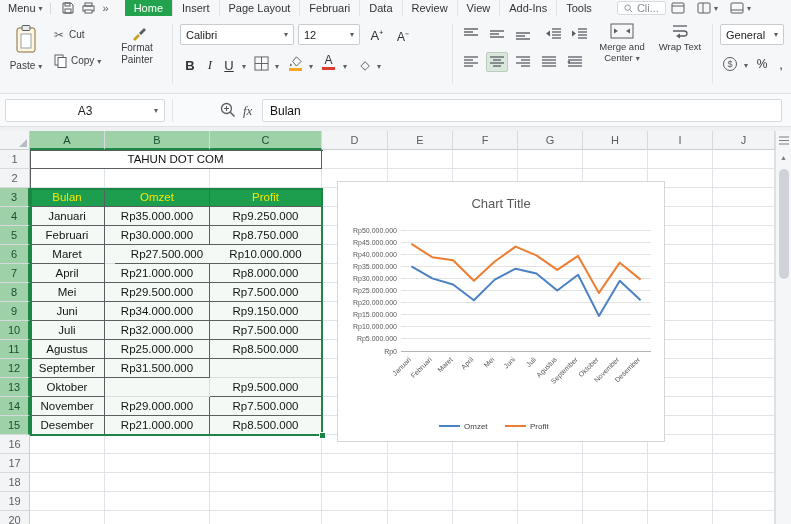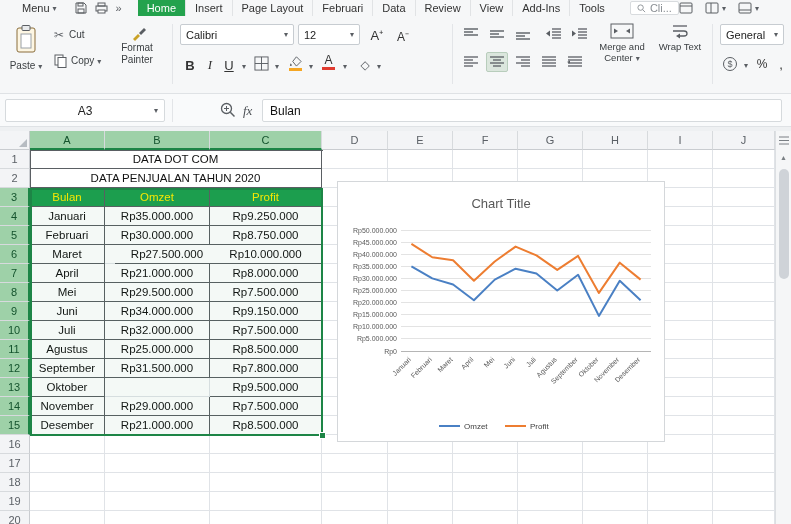--- a/index.html
+++ b/index.html
@@ -2,21 +2,21 @@
 <html><head>
 <meta charset="utf-8">
 <style>
   *{margin:0;padding:0;box-sizing:border-box}
   html,body{width:791px;height:524px;overflow:hidden}
   body{font-family:"Liberation Sans",sans-serif;background:#fff;color:#333;position:relative;font-size:11px}
   svg{font-family:"Liberation Sans",sans-serif}
   .caret{font-size:8px;color:#5a5e63;margin-left:3px}
   
   #titlebar{position:absolute;left:0;top:0;width:791px;height:16px;background:#f6f7f8;display:flex;align-items:center}
-  #menuLbl{margin-left:22px;color:#333}
+  #menuLbl{margin-left:8px;color:#333}
   .tdiv{width:1px;height:11px;background:#d6d9dc;margin:0 7px}
   .tico{margin:0 4px;display:flex;align-items:center}
   #tabs{display:flex;margin-left:12px;height:16px}
   .tab{padding:0 9px;line-height:16px;color:#333;border-left:1px solid #e1e3e5;cursor:default;white-space:nowrap}
   .tab:first-child{border-left:none}
   .tab.active{background:#23a24d;color:#fff;border-left-color:transparent}
   #searchBox{margin-left:16px;display:flex;align-items:center;background:#fff;border:1px solid #d8dbde;border-radius:2px;height:14px;padding:0 6px;color:#8a8f94;gap:4px}
   #tbRight{margin-left:auto;margin-right:40px;display:flex;align-items:center;gap:12px}
   .tbr{display:flex;align-items:center}
   
@@ -400,22 +400,21 @@
       <div class="vline" style="left:74px"></div>
       <div class="vline" style="left:179px"></div>
       <div class="vline" style="left:291px"></div>
       <div class="vline" style="left:357px"></div>
       <div class="vline" style="left:422px"></div>
       <div class="vline" style="left:487px"></div>
       <div class="vline" style="left:552px"></div>
       <div class="vline" style="left:617px"></div>
       <div class="vline" style="left:682px"></div>
       <div class="vline" style="left:744px"></div>
-      <div class="cell title-cell" style="left:0px;top:0px;width:292px;height:19px">DATA DOT COM</div>
-      <div class="cell title-cell" style="left:0px;top:19px;width:292px;height:19px">DATA PENJUALAN TAHUN 2020</div>
+      <div class="cell title-cell" style="left:0px;top:0px;width:292px;height:19px">TAHUN DOT COM</div>
       <div class="cell th-cell" style="left:0px;top:38px;width:75px;height:19px">Bulan</div>
       <div class="cell th-cell" style="left:75px;top:38px;width:105px;height:19px">Omzet</div>
       <div class="cell th-cell" style="left:180px;top:38px;width:112px;height:19px">Profit</div>
       <div class="cell td-cell" style="left:0px;top:57px;width:75px;height:19px">Januari</div>
       <div class="cell td-cell" style="left:75px;top:57px;width:105px;height:19px">Rp35.000.000</div>
       <div class="cell td-cell" style="left:180px;top:57px;width:112px;height:19px">Rp9.250.000</div>
       <div class="cell td-cell" style="left:0px;top:76px;width:75px;height:19px">Februari</div>
       <div class="cell td-cell" style="left:75px;top:76px;width:105px;height:19px">Rp30.000.000</div>
       <div class="cell td-cell" style="left:180px;top:76px;width:112px;height:19px">Rp8.750.000</div>
       <div class="cell td-cell" style="left:0px;top:95px;width:75px;height:19px">Maret</div>
@@ -431,21 +430,20 @@
       <div class="cell td-cell" style="left:75px;top:152px;width:105px;height:19px">Rp34.000.000</div>
       <div class="cell td-cell" style="left:180px;top:152px;width:112px;height:19px">Rp9.150.000</div>
       <div class="cell td-cell" style="left:0px;top:171px;width:75px;height:19px">Juli</div>
       <div class="cell td-cell" style="left:75px;top:171px;width:105px;height:19px">Rp32.000.000</div>
       <div class="cell td-cell" style="left:180px;top:171px;width:112px;height:19px">Rp7.500.000</div>
       <div class="cell td-cell" style="left:0px;top:190px;width:75px;height:19px">Agustus</div>
       <div class="cell td-cell" style="left:75px;top:190px;width:105px;height:19px">Rp25.000.000</div>
       <div class="cell td-cell" style="left:180px;top:190px;width:112px;height:19px">Rp8.500.000</div>
       <div class="cell td-cell" style="left:0px;top:209px;width:75px;height:19px">September</div>
       <div class="cell td-cell" style="left:75px;top:209px;width:105px;height:19px">Rp31.500.000</div>
-      <div class="cell td-cell" style="left:180px;top:209px;width:112px;height:19px">Rp7.800.000</div>
       <div class="cell td-cell" style="left:0px;top:228px;width:75px;height:19px">Oktober</div>
       <div class="cell td-cell" style="left:180px;top:228px;width:112px;height:19px">Rp9.500.000</div>
       <div class="cell td-cell" style="left:0px;top:247px;width:75px;height:19px">November</div>
       <div class="cell td-cell" style="left:75px;top:247px;width:105px;height:19px">Rp29.000.000</div>
       <div class="cell td-cell" style="left:180px;top:247px;width:112px;height:19px">Rp7.500.000</div>
       <div class="cell td-cell" style="left:0px;top:266px;width:75px;height:19px">Desember</div>
       <div class="cell td-cell" style="left:75px;top:266px;width:105px;height:19px">Rp21.000.000</div>
       <div class="cell td-cell" style="left:180px;top:266px;width:112px;height:19px">Rp8.500.000</div>
       <div class="table-frame"></div>
       <div class="sel-overlay"></div>

